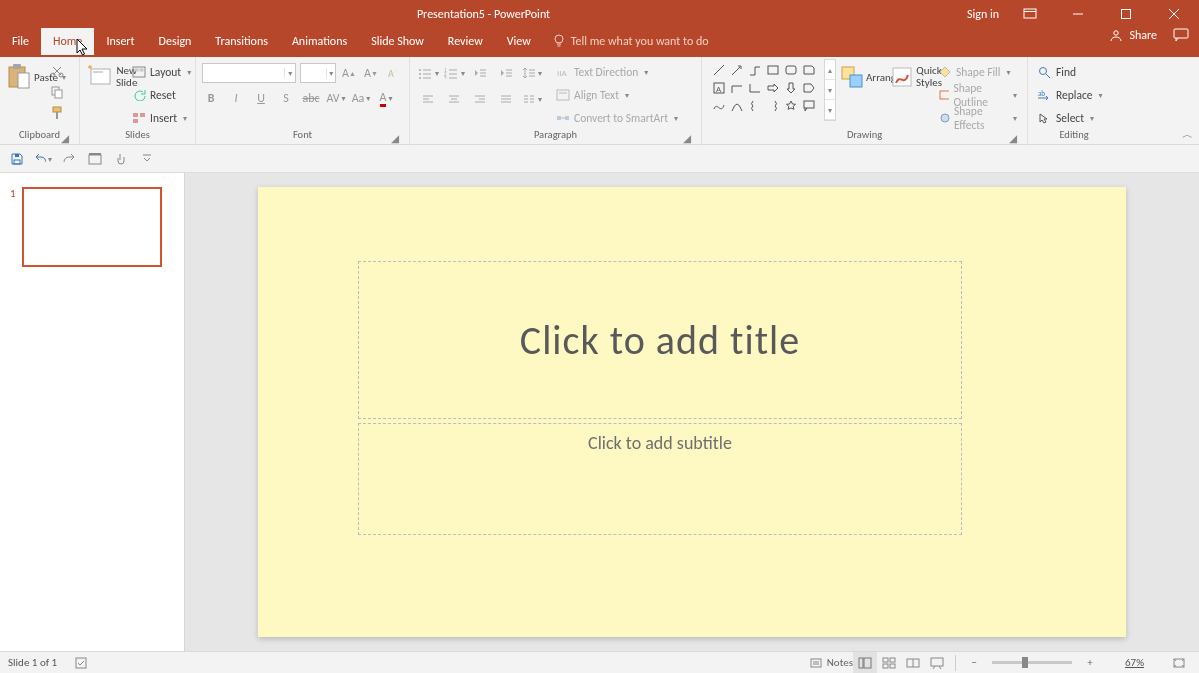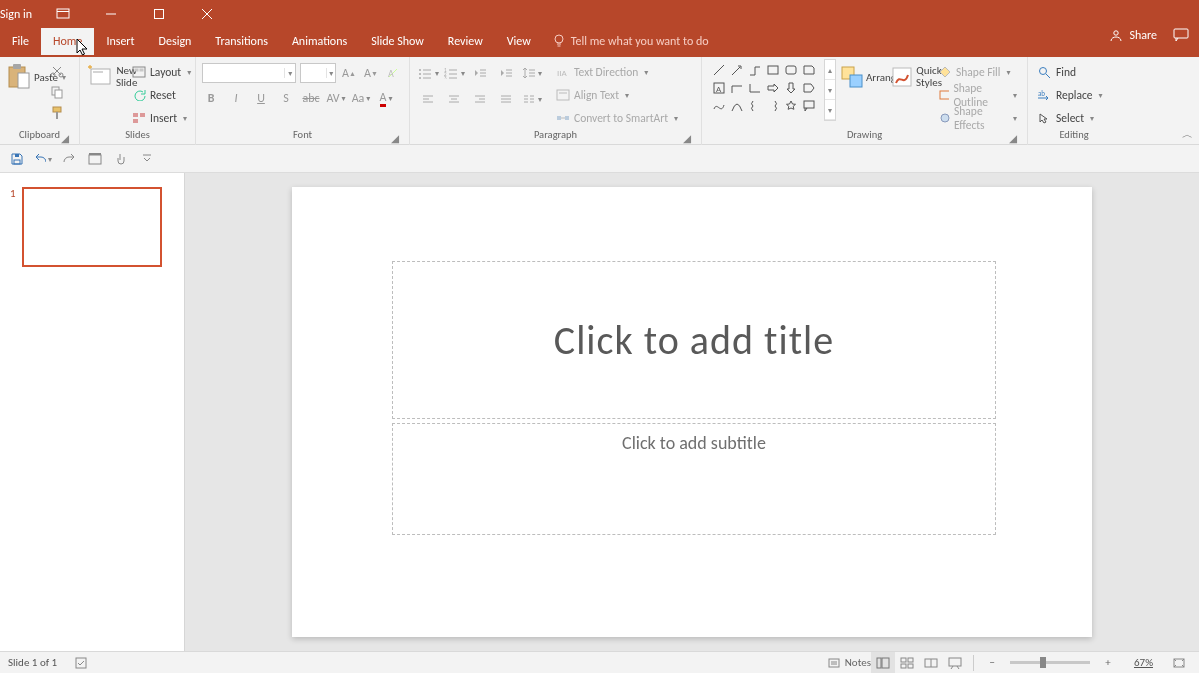--- a/index.html
+++ b/index.html
@@ -39,36 +39,37 @@
 .gal-scroll div { flex:1; display:flex; align-items:center; justify-content:center; font-size:8px; color:#888; border-bottom:1px solid #e6e6e6; }
 .qat { height:28px; background:#f3f3f3; border-bottom:1px solid #dcdcdc; display:flex; align-items:center; gap:8px; padding:0 8px; position:relative; }
 .qat .q { width:18px; height:18px; display:flex; align-items:center; justify-content:center; color:#606060; }
 .ribbon-collapse { position:absolute; right:6px; bottom:2px; font-size:11px; color:#777; }
 .workspace { display:flex; height:calc(673px - 28px - 29px - 88px - 28px - 22px); background:#e6e6e6; }
 .thumbs { width:185px; background:#fff; border-right:1px solid #d6d6d6; padding:14px 10px; }
 .thumb-wrap { display:flex; gap:6px; }
 .thumb-num { font-size:11px; color:#b7472a; }
 .thumb { width:140px; height:80px; background:#fff; border:2px solid #d35230; }
 .canvas-area { flex:1; position:relative; overflow:hidden; display:flex; align-items:center; justify-content:center; }
-.slide { width:800px; height:450px; background:#ffffff; box-shadow:0 2px 6px rgba(0,0,0,0.2); position:relative; }
+.slide { width:868px; height:450px; background:#fef9c3; box-shadow:0 2px 6px rgba(0,0,0,0.2); position:relative; }
 .ph { position:absolute; border:1px dashed #bdbdbd; display:flex; align-items:center; justify-content:center; color:#7a7a7a; }
 .ph-title { left:100px; top:74px; width:604px; height:158px; font-size:40px; font-family:"Calibri Light","Calibri"; color:#595959; letter-spacing:1px; }
 .ph-sub { left:100px; top:236px; width:604px; height:112px; align-items:flex-start; padding-top:8px; font-size:18px; color:#6f6f6f; }
 .statusbar { height:22px; background:#f3f3f3; border-top:1px solid #d9d9d9; display:flex; align-items:center; font-size:11px; color:#555; padding:0 8px; }
 .statusbar .sp { flex:1; }
 .sb-btn { width:24px; height:22px; display:flex; align-items:center; justify-content:center; color:#666; }
 .zoom-track { width:80px; height:3px; background:#c8c8c8; position:relative; margin:0 6px; }
 .zoom-thumb { position:absolute; left:30px; top:-4px; width:6px; height:11px; background:#888; }
 .cursor { position:absolute; left:76px; top:38px; z-index:999; pointer-events:none; }
 svg { display:block; }
 </style>
 </head>
 <body>
 
 <div class="titlebar">
+  <div class="title-center">Presentation5 - PowerPoint</div>
   <div class="title-right">
     <span>Sign in</span>
     <span class="win-btn">
       <svg width="14" height="12">
           <rect x="1" y="1" width="12" height="9" stroke="#fff" fill="none"></rect>
           <line x1="1" y1="3.5" x2="13" y2="3.5" stroke="#fff"></line>
         </svg>
     </span>
     <span class="win-btn">
       <svg width="12" height="12">
@@ -657,21 +658,21 @@
         <line x1="5" y1="9" x2="3" y2="12" stroke="#888"></line>
         <line x1="9" y1="9" x2="11" y2="12" stroke="#888"></line>
       </svg>
     </span>
   <span style="width:1px;height:16px;background:#ccc;margin:0 6px;"></span>
   <span class="sb-btn">−</span>
   <div class="zoom-track">
       <div class="zoom-thumb"></div>
     </div>
   <span class="sb-btn">+</span>
-  <span style="margin:0 14px;text-decoration:underline;">67%</span>
+  <span style="margin:0 23px;text-decoration:underline;">67%</span>
   <span class="sb-btn">
       <svg width="14" height="12">
         <rect x="2" y="2" width="10" height="8" fill="none" stroke="#888"></rect>
         <path d="M4 4l-2-2M10 4l2-2M4 8l-2 2M10 8l2 2" stroke="#888"></path>
       </svg>
     </span>
 </div>
 
 <svg class="cursor" width="14" height="20">
   <path d="M1 1l0 14 3-3 2.5 5 2-1-2.5-5 5 0z" fill="#fff" stroke="#000" stroke-width="1"></path>

